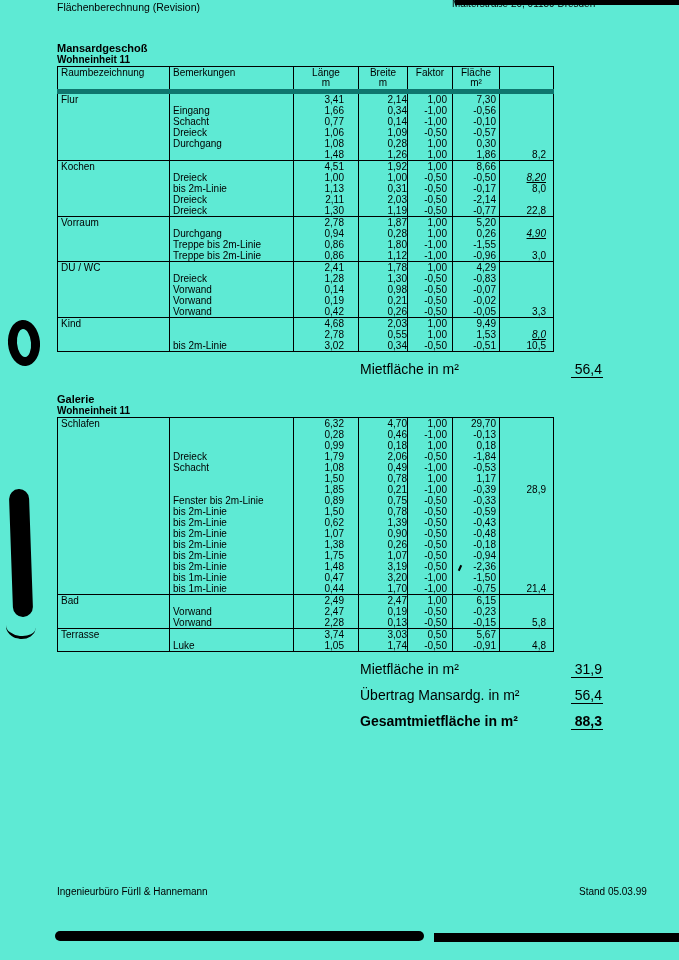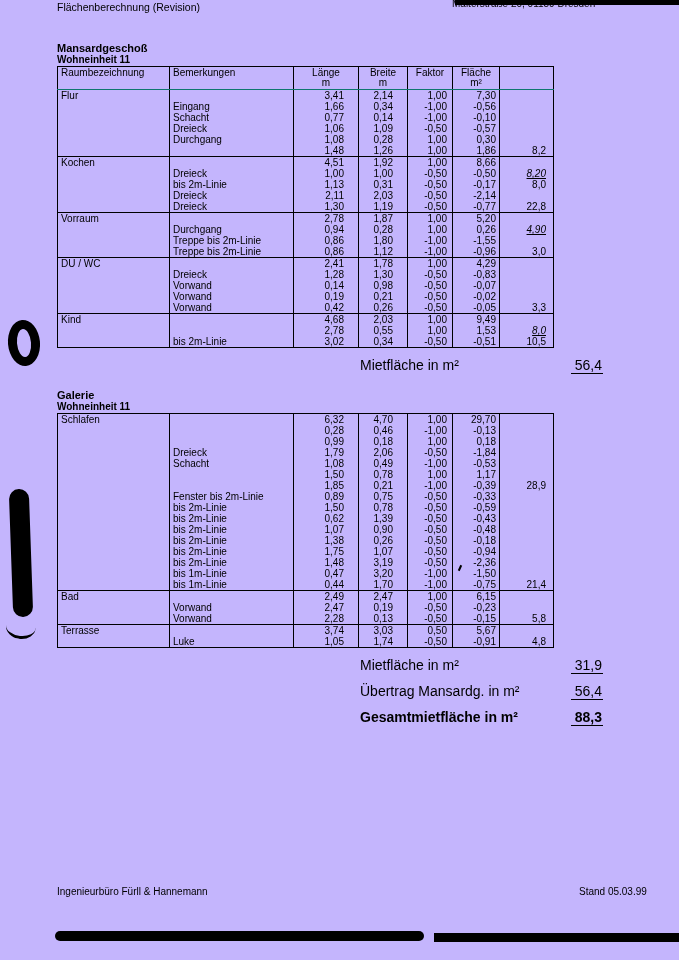--- a/index.html
+++ b/index.html
@@ -1,37 +1,37 @@
 <!DOCTYPE html>
 <html><head>
 <meta charset="utf-8">
 <style>
   html,body{margin:0;padding:0;background:#fff;}
-  .page{position:relative;width:679px;height:960px;background:#c4b5fd;color:#000;
+  .page{position:relative;width:679px;height:960px;background:#5eead4;color:#000;
         font-family:"Liberation Sans",sans-serif;overflow:hidden;}
 
   .header-left{position:absolute;left:57px;top:1px;font-size:10.5px;}
   .header-right{position:absolute;left:452px;top:-2px;font-size:10px;white-space:nowrap;}
   .bar-top{position:absolute;left:455px;top:0;width:224px;height:5px;background:#000;z-index:2;}
 
   .content{position:absolute;left:57px;top:42px;width:560px;}
   .sec-title{font-size:11px;font-weight:bold;line-height:12px;}
   .sec-subtitle{font-size:10px;font-weight:bold;line-height:11px;}
   .sec-galerie{margin-top:15px;}
 
   table.calc{border-collapse:collapse;table-layout:fixed;border:1px solid #000;margin-top:1px;}
   .calc th,.calc td{border-right:1px solid #000;font-weight:normal;padding:0 3px;
                     white-space:nowrap;overflow:hidden;}
   .calc th{font-size:10px;line-height:10px;padding-top:1px;padding-bottom:1px;
-           border-bottom:1px solid #0f766e;vertical-align:top;text-align:left;}
+           border-bottom:5px solid #0f766e;vertical-align:top;text-align:left;}
   .calc th.h-num{text-align:center;}
   .calc td{font-size:10px;line-height:11px;height:11px;}
   .calc td.c-num{text-align:right;}
   .calc td:nth-child(3){padding-right:14px;}
-  .calc td:nth-child(4){padding-right:14px;}
+  .calc td:nth-child(4){padding-right:0;}
   .calc td:nth-child(5){padding-right:5px;}
   .calc td:nth-child(6){padding-right:3px;}
   .calc td:nth-child(7){padding-right:7px;}
   .calc tr.g td{border-top:1px solid #000;}
   .calc td.emph{font-style:italic;text-decoration:underline;}
 
   .totals-line{display:flex;align-items:baseline;width:546px;font-size:14px;margin-top:9px;}
   .totals-line + .totals-line{gap:36px;}
   .totals-line .t-label{margin-left:303px;}
   .totals-line .t-value{margin-left:auto;border-bottom:1px solid #000;padding:0 1px 0 4px;}

